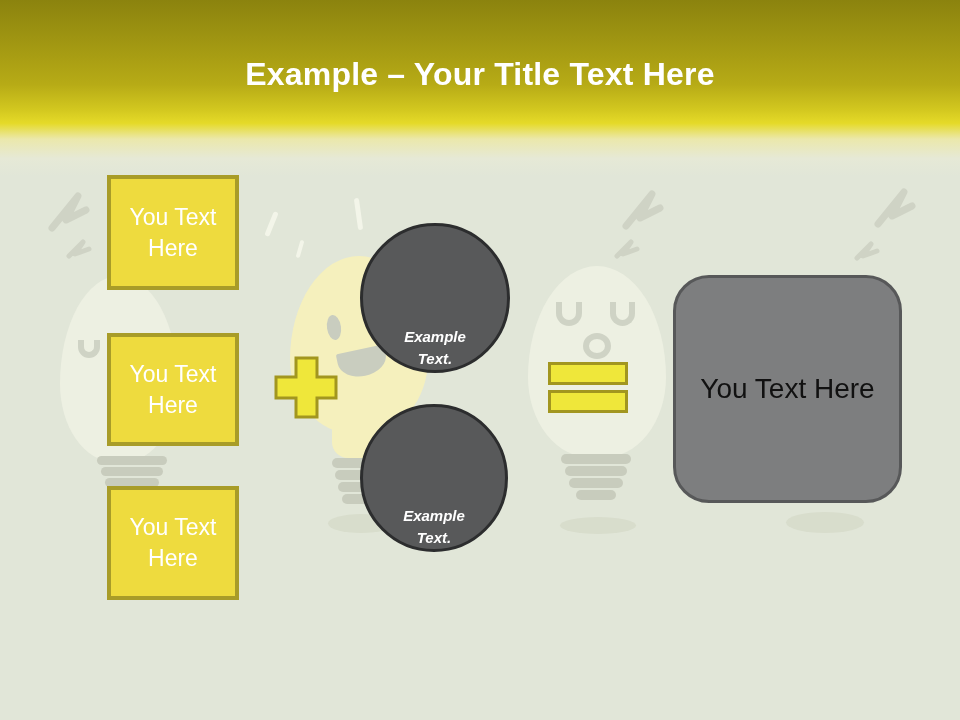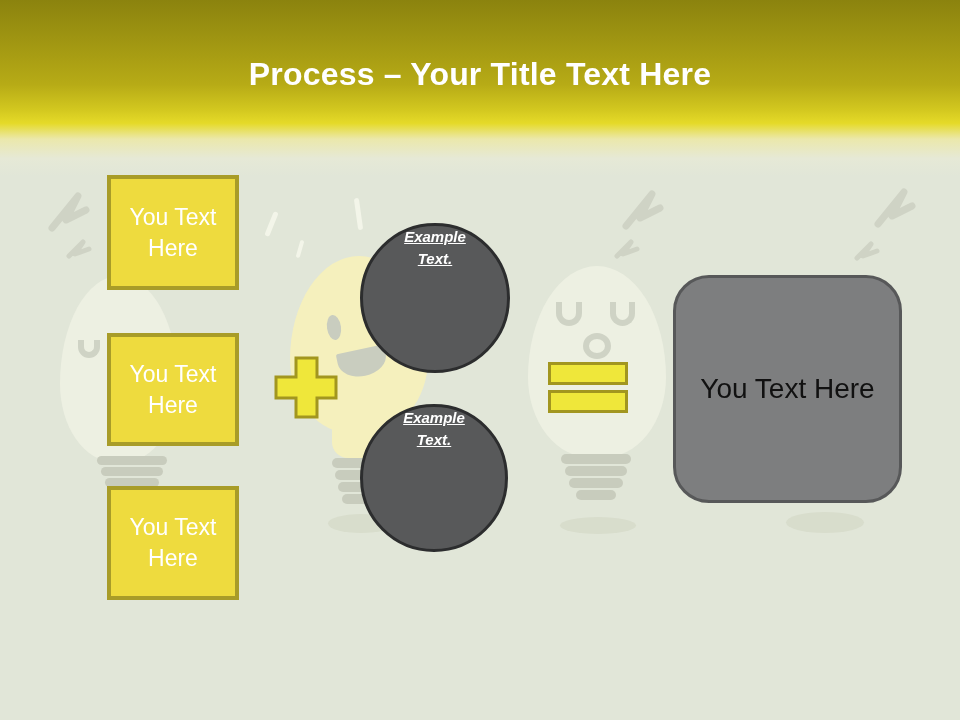--- a/index.html
+++ b/index.html
@@ -43,39 +43,39 @@
 
   
   .step-box{position:absolute;left:107px;width:132px;z-index:2;
     background:var(--box-yellow);border:4px solid var(--box-border);
     display:flex;align-items:center;justify-content:center;text-align:center;
     color:#fff;font-size:23px;line-height:31px;padding:4px 14px;}
   .plus-wrap{position:absolute;left:274px;top:356px;z-index:2;}
   .plus-wrap path{fill:var(--operator-yellow);stroke:var(--operator-border);stroke-width:3;}
   .circle{position:absolute;z-index:3;border-radius:50%;
     background:var(--circle-fill);border:3px solid var(--circle-border);
-    display:flex;align-items:flex-start;justify-content:center;text-align:center;
-    color:#fff;font-weight:700;font-style:italic;font-size:15px;line-height:22px;padding:0 30px;text-decoration:underline;}
+    display:flex;align-items:flex-end;justify-content:center;text-align:center;
+    color:#fff;font-weight:700;font-style:italic;font-size:15px;line-height:22px;padding:0 30px;}
   .equals-wrap{position:absolute;left:548px;top:362px;z-index:2;display:flex;
     flex-direction:column;gap:5px;}
   .equals-wrap .bar{width:80px;height:23px;background:var(--operator-yellow);
     border:3px solid var(--operator-border);}
   .result-box{position:absolute;left:673px;top:275px;width:229px;height:228px;z-index:2;
     background:var(--result-fill);border:3px solid var(--result-border);border-radius:36px;
     display:flex;align-items:center;justify-content:center;text-align:center;
     color:var(--result-text);font-size:28px;}
 </style>
 </head>
 <body>
 
 <div class="slide">
 
   <div class="band"></div>
   <div class="title">
-    <span class="em">Process</span><span class="rest">– Your Title Text Here</span>
+    <span class="em">Example</span><span class="rest">– Your Title Text Here</span>
   </div>
 
   <div class="doodle bulb-body" style="left:60px;top:276px;width:118px;height:186px;background:var(--bulb-white);"></div>
   <div class="doodle eye-u" style="left:78px;top:340px;width:22px;height:18px;"></div>
   <div class="doodle bulb-base" style="left:97px;top:456px;width:70px;">
     <span style="width:70px;height:9px;"></span>
       <span style="width:62px;height:9px;"></span>
       <span style="width:54px;height:9px;"></span>
   </div>
 

